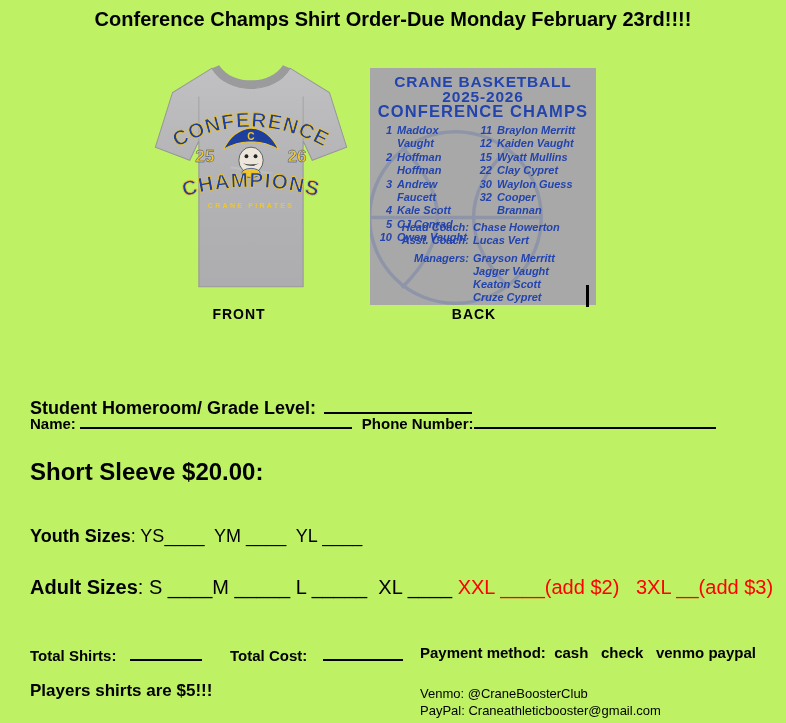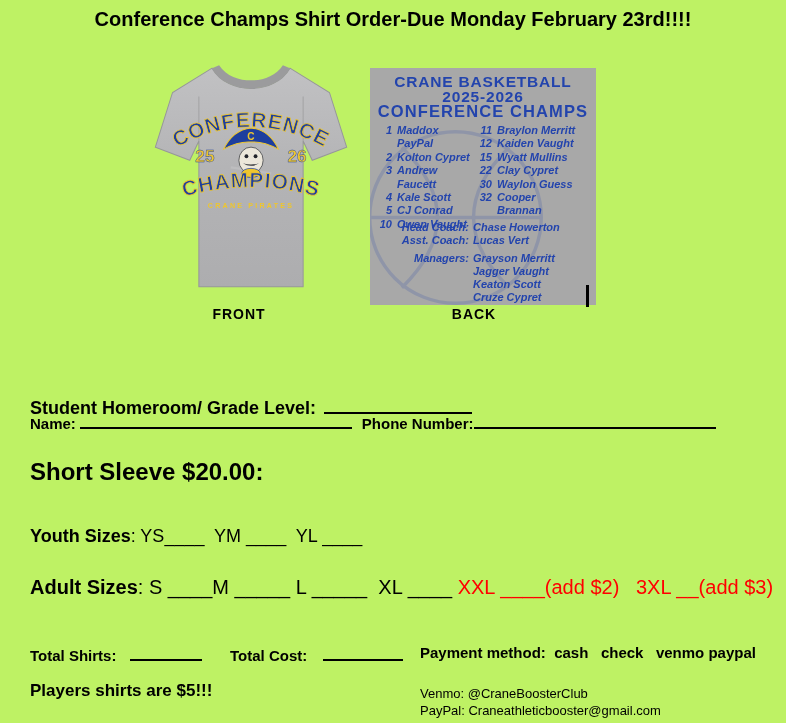--- a/index.html
+++ b/index.html
@@ -111,25 +111,25 @@
     <div class="bp-content">
       <div class="bp-header">
         <div class="bp-h1">CRANE BASKETBALL</div>
         <div class="bp-h2">2025-2026</div>
         <div class="bp-h3">CONFERENCE CHAMPS</div>
       </div>
       <div class="bp-roster">
         <div class="r-col left">
           <div class="r-row">
               <span class="rnum">1</span>
-              <span>Maddox PayPal</span>
+              <span>Maddox Vaught</span>
             </div>
           <div class="r-row">
               <span class="rnum">2</span>
-              <span>Kolton Cypret</span>
+              <span>Hoffman Hoffman</span>
             </div>
           <div class="r-row">
               <span class="rnum">3</span>
               <span>Andrew Faucett</span>
             </div>
           <div class="r-row">
               <span class="rnum">4</span>
               <span>Kale Scott</span>
             </div>
           <div class="r-row">

